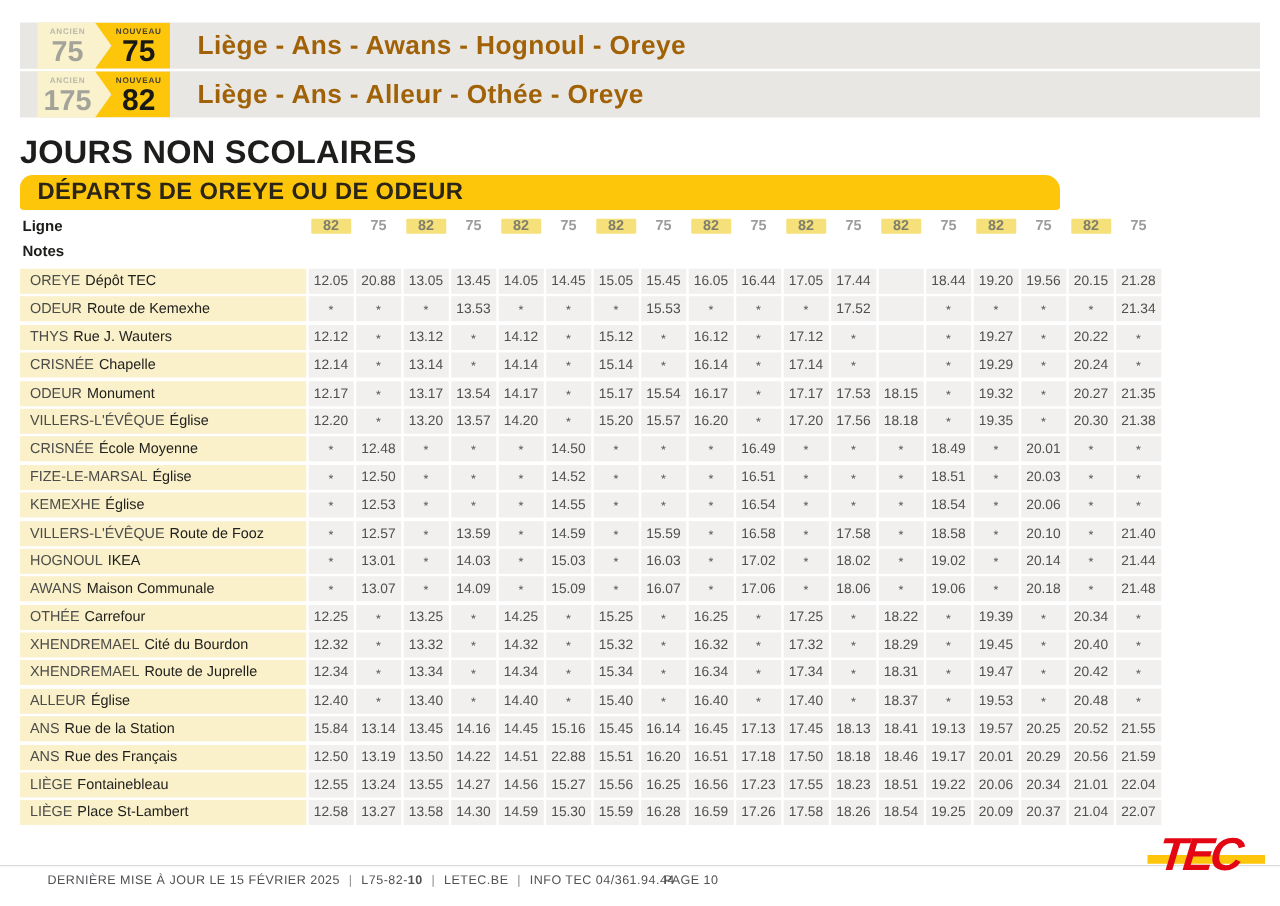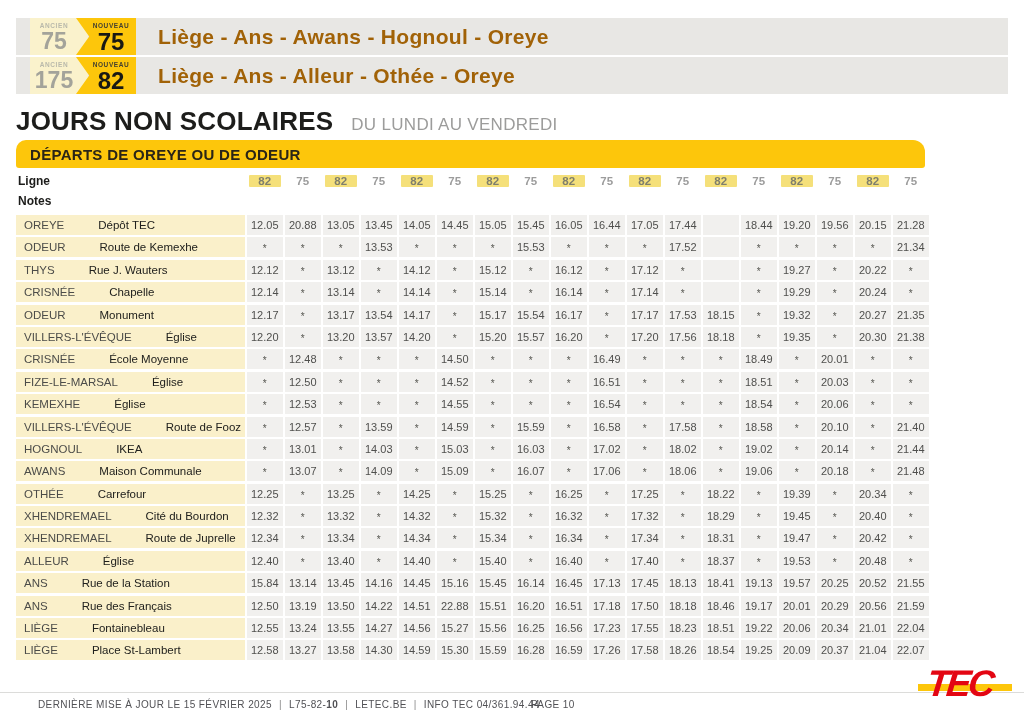--- a/index.html
+++ b/index.html
@@ -24,37 +24,37 @@
   .old-num { font-size:23px; font-weight:700; color:#a3a39a; }
   .new-num { font-size:24px; font-weight:800; color:#191914; }
   .route-title { margin-left:22px; font-size:21px; font-weight:700; color:#a16207; letter-spacing:.3px; }
 
   
   .section-row { position:absolute; left:16px; top:106px; display:flex; align-items:baseline; }
   .jours { font-size:26px; font-weight:800; color:#1d1d1b; letter-spacing:.2px; }
   .days  { font-size:17px; font-weight:400; color:#9c9c9b; margin-left:18px; letter-spacing:.3px; }
 
   
-  .departs-bar { position:absolute; left:16px; top:140px; width:909px; height:28px;
+  .departs-bar { position:absolute; left:16px; top:140px; width:832px; height:28px;
                  background:#fdc60b; border-radius:10px 12px 3px 3px;
                  display:flex; align-items:center; padding-left:14px;
-                 font-size:15px; font-weight:800; color:#2a2517; letter-spacing:.3px; }
+                 font-size:19px; font-weight:800; color:#2a2517; letter-spacing:.3px; }
 
   
   .table { position:absolute; left:16px; top:172px; width:913px; }
   .grid-row { display:grid; grid-template-columns:229px repeat(18, 36.5px); column-gap:1.5px; }
   .ligne-row { height:17px; margin-bottom:5px; align-items:center; }
   .row-head { font-size:12px; font-weight:700; color:#1c1c1a; padding-left:2px; }
   .ligne-cell { text-align:center; font-size:11.5px; font-weight:700; color:#9c9c9c; }
   .ligne-cell .hl { display:inline-block; width:32px; background:#f5e07a; color:#7f7f6c; border-radius:1px; }
   .notes-row { height:13px; margin-bottom:8px; align-items:center; }
 
   .trow { height:20px; margin-bottom:2.4px; }
   .label-cell { background:#faf0ca; display:flex; align-items:center; padding-left:8px;
-                font-size:11.5px; color:#4c4c49; white-space:nowrap; overflow:hidden;gap:30px; }
+                font-size:11.5px; color:#4c4c49; white-space:nowrap; overflow:hidden; }
   .label-cell .nm { font-weight:400; color:#21211e; margin-left:4px; }
   .cell { background:#f1f0ee; display:flex; align-items:center; justify-content:center;
           font-size:11px; color:#4f4f4d; }
   .cell.star { font-size:10px; color:#55554f; padding-top:3px; }
 
   
   .footer-line { position:absolute; top:692px; left:0; width:1024px; border-top:1px solid #dcdcda; }
   .footer { position:absolute; top:699px; left:38px; font-size:10px; color:#515155; letter-spacing:.4px; white-space:nowrap; }
   .footer .sep { margin:0 7px; color:#8d8d8d; }
   .footer b { font-weight:700; }
@@ -94,21 +94,20 @@
       <div class="badge-new">
         <span class="badge-lbl new-lbl">NOUVEAU</span>
         <span class="badge-num new-num">82</span>
       </div>
     </div>
     <div class="route-title">Liège - Ans - Alleur - Othée - Oreye</div>
   </div>
 
   <div class="section-row">
     <span class="jours">JOURS NON SCOLAIRES</span>
-    <span class="days">DU LUNDI AU VENDREDI</span>
   </div>
 
   <div class="departs-bar">DÉPARTS DE OREYE OU  DE ODEUR</div>
 
   <div class="table">
     <div class="grid-row ligne-row" id="ligne-cells">
       <div class="row-head">Ligne</div>
     <div class="ligne-cell"><span class="hl">82</span></div>
         <div class="ligne-cell"><span>75</span></div>
         <div class="ligne-cell"><span class="hl">82</span></div>

